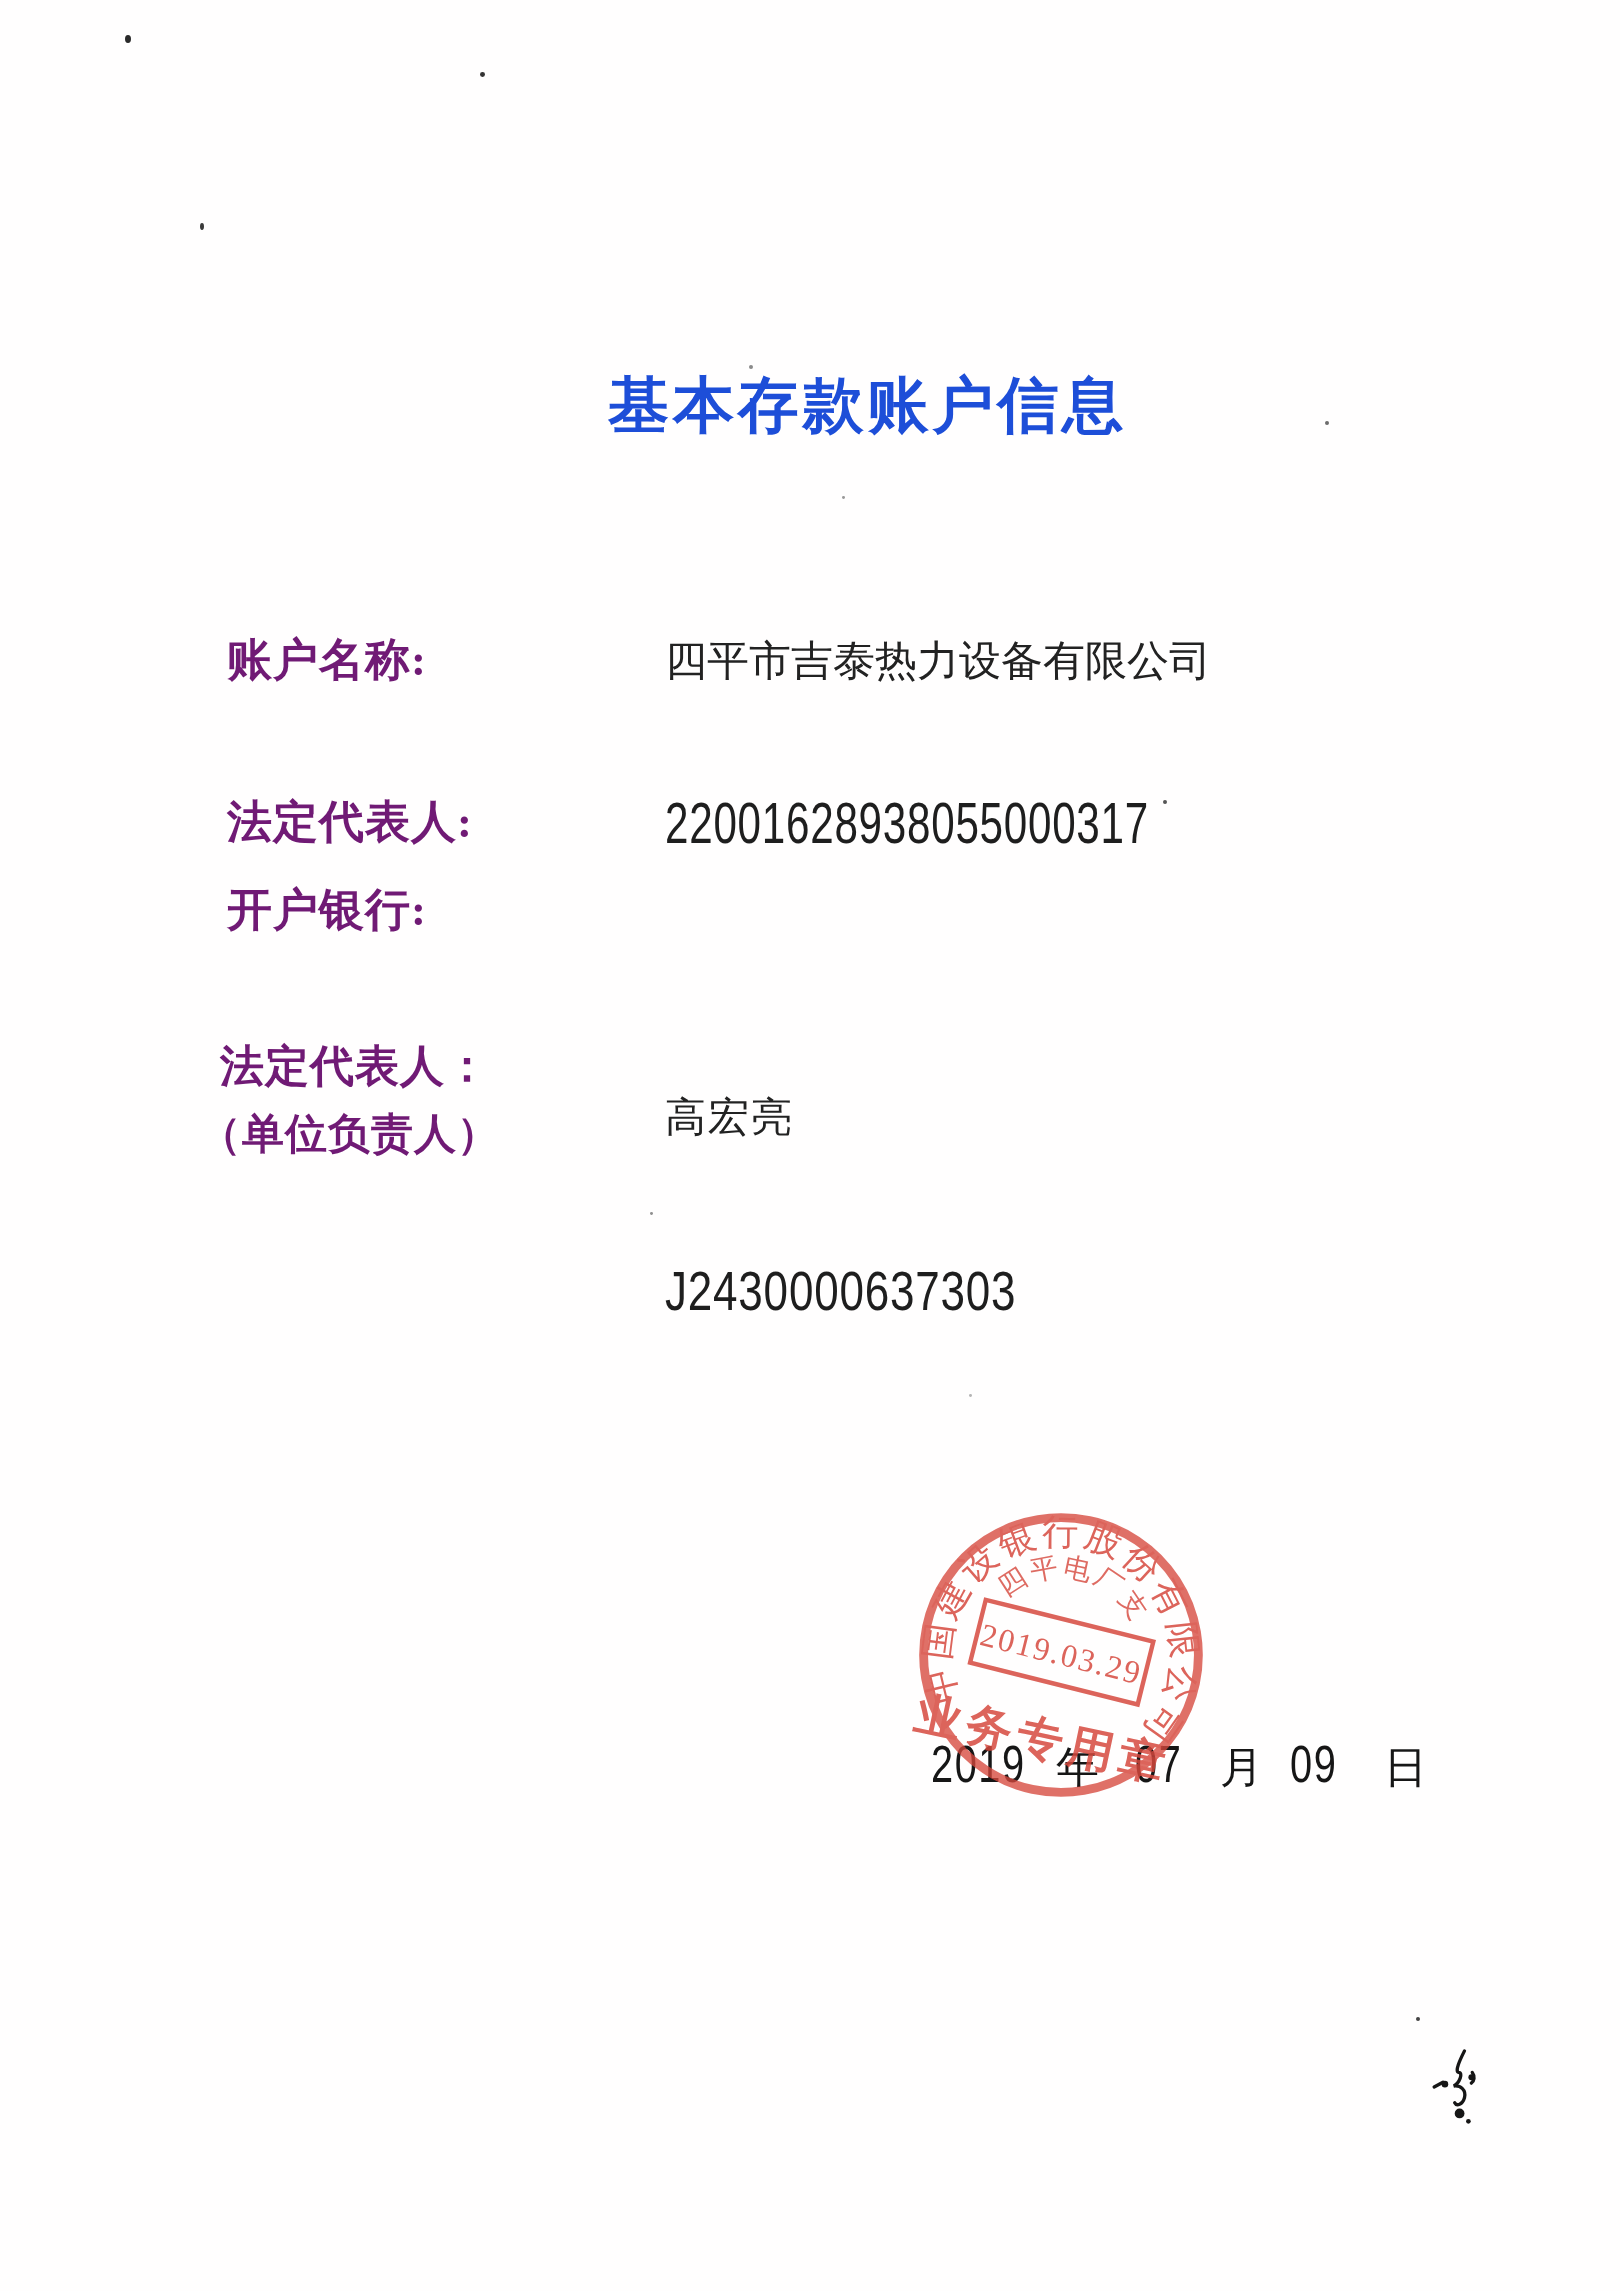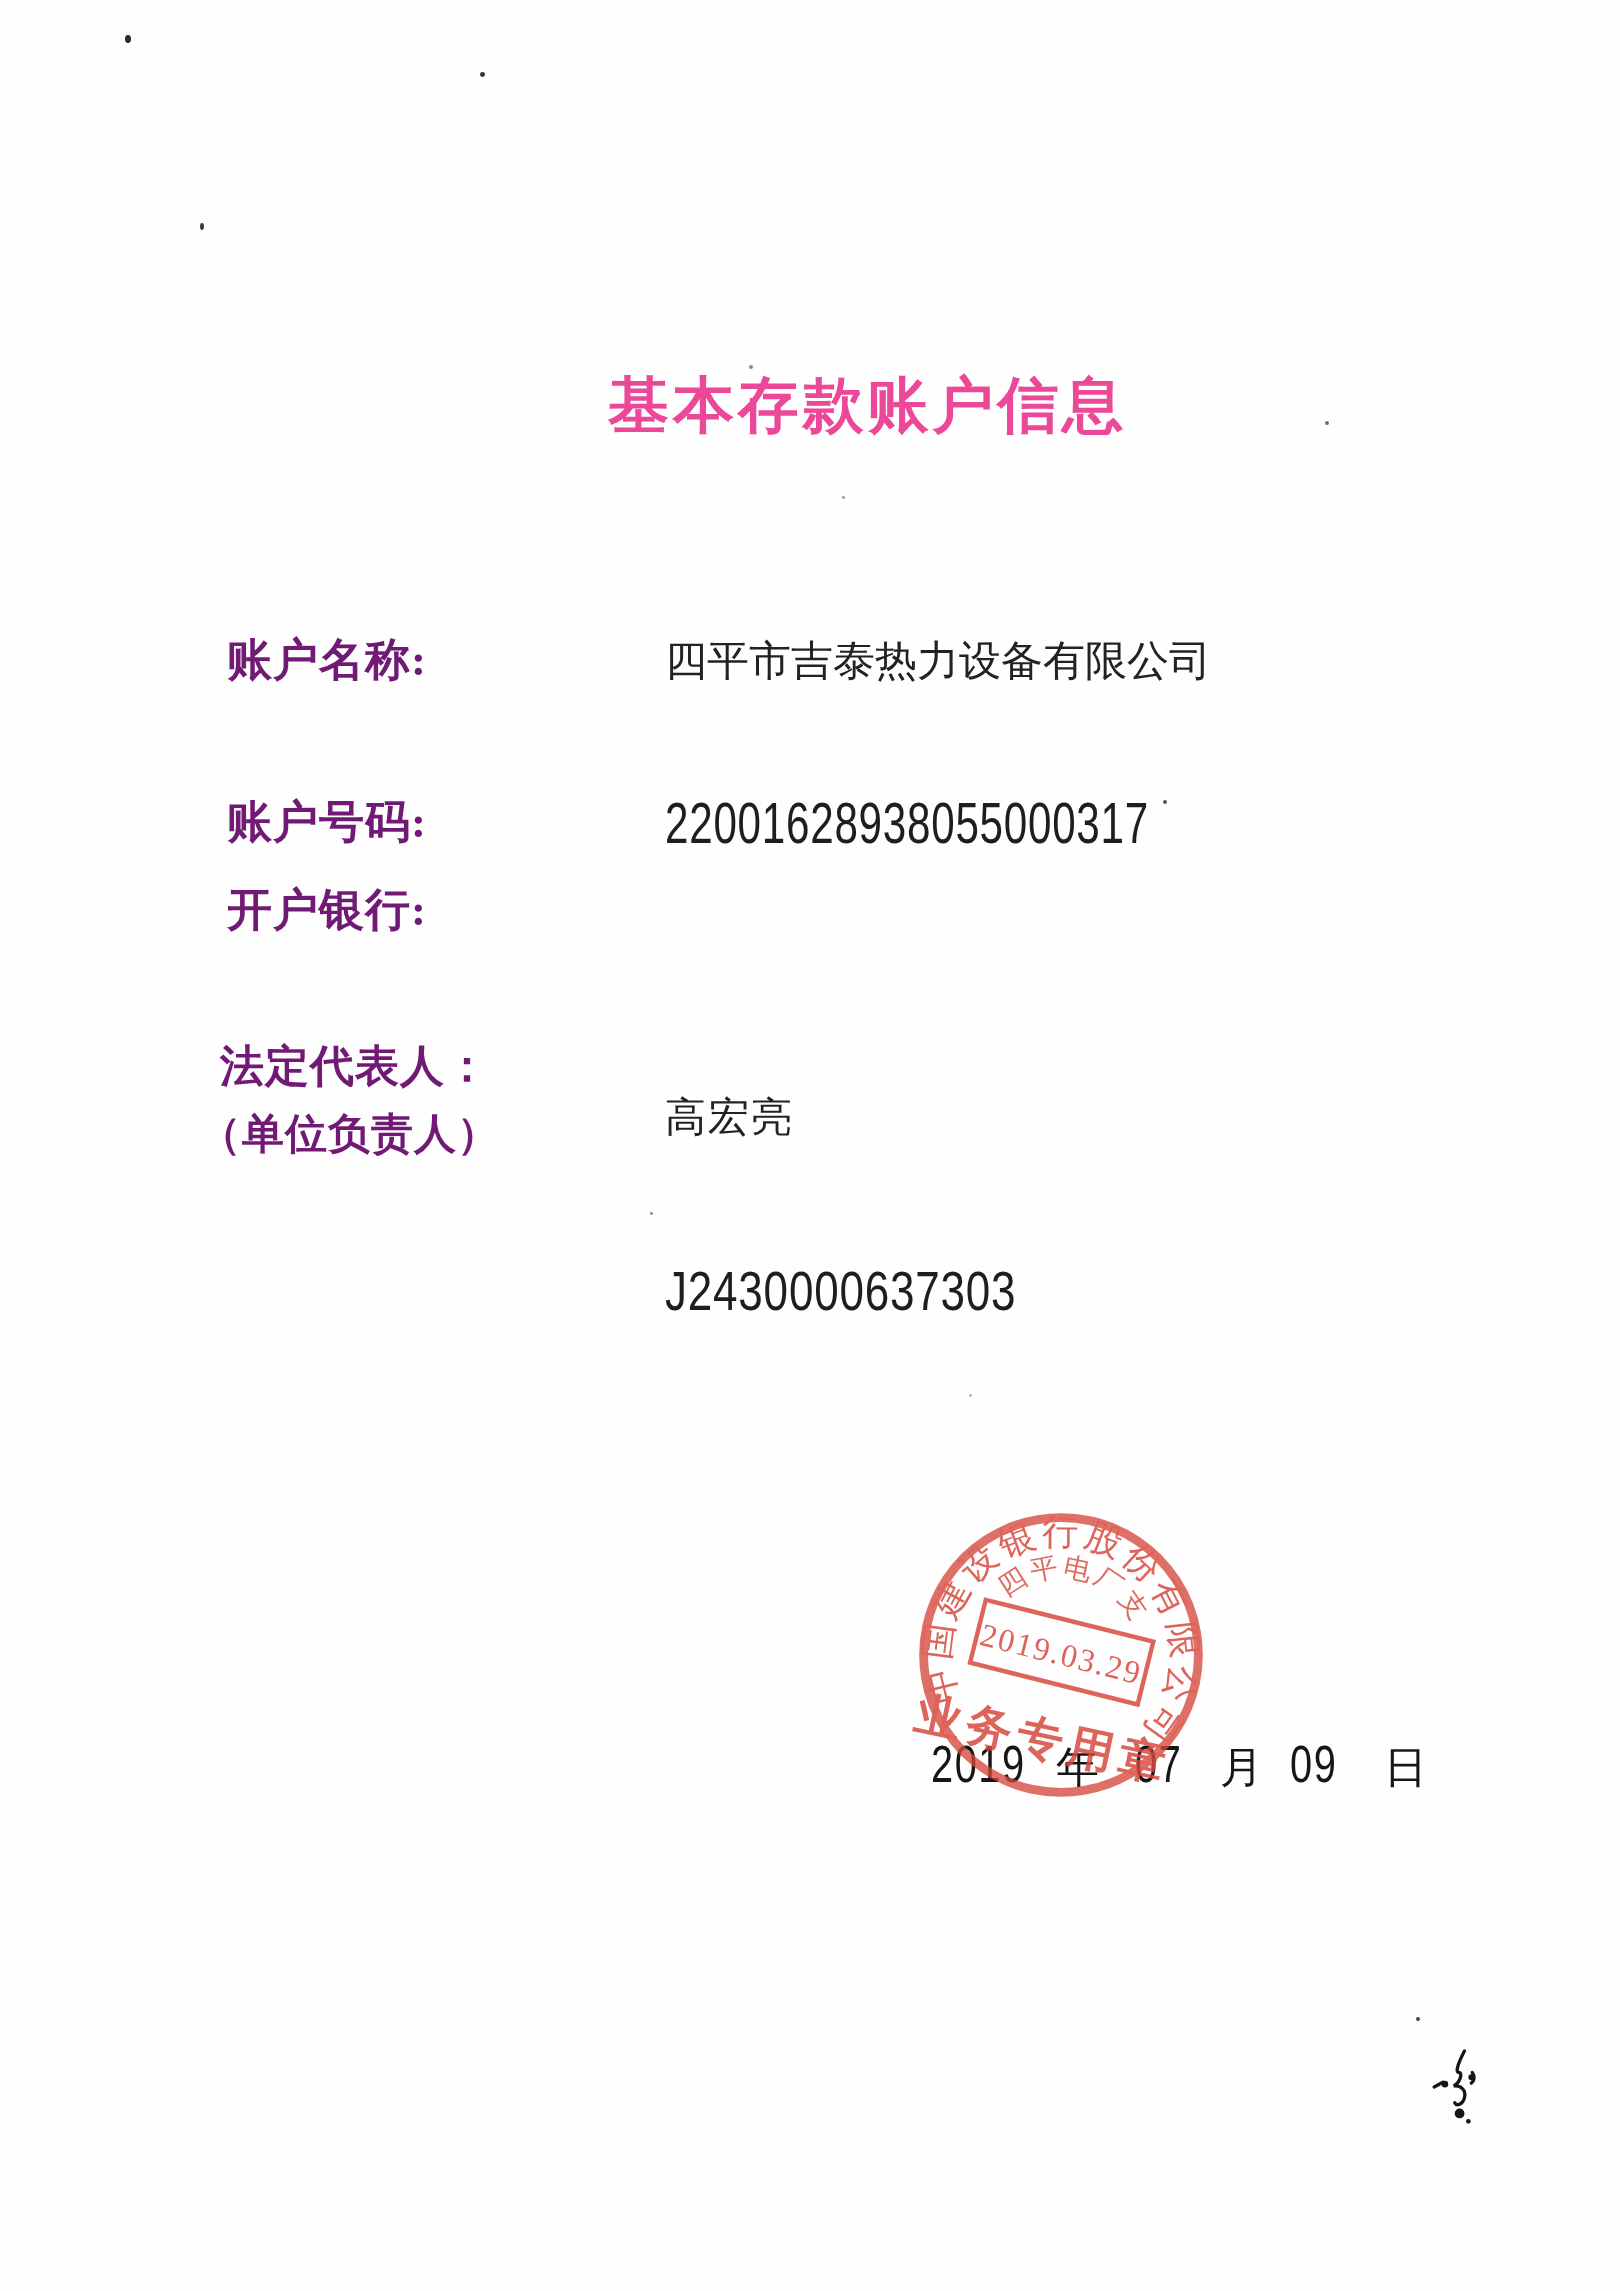--- a/index.html
+++ b/index.html
@@ -7,21 +7,21 @@
     position:relative;
     width:1620px;height:2292px;
     background:#fffefe;
     overflow:hidden;
     font-family:"Liberation Serif","DejaVu Serif",serif;
     color:#1c1c1c;
   }
   .doc-title{
     position:absolute;left:608px;top:365px;
     font-size:61px;font-weight:700;letter-spacing:3.9px;
-    color:#ec4899;white-space:nowrap;
+    color:#1d4ed8;white-space:nowrap;
   }
   .label{
     position:absolute;
     font-weight:700;font-size:45px;color:#701a75;white-space:nowrap;
     letter-spacing:1px;
   }
   .value{
     position:absolute;left:665px;
     font-weight:400;font-size:42px;color:#222;white-space:nowrap;
   }
@@ -58,21 +58,21 @@
 </head>
 <body>
 
 <div class="page">
 
   <div class="doc-title">基本存款账户信息</div>
 
   <div class="label lab-r1">账户名称:</div>
   <div class="value val-r1">四平市吉泰热力设备有限公司</div>
 
-  <div class="label lab-r2">账户号码:</div>
+  <div class="label lab-r2">法定代表人:</div>
   <div class="value val-r2">22001628938055000317</div>
 
   <div class="label lab-r3">开户银行:</div>
 
   <div class="label lab-r4b">（单位负责人）</div>
   <div class="label lab-r4a">法定代表人：</div>
   <div class="value val-r4">高宏亮</div>
 
   <div class="value val-r5">J2430000637303</div>
 

